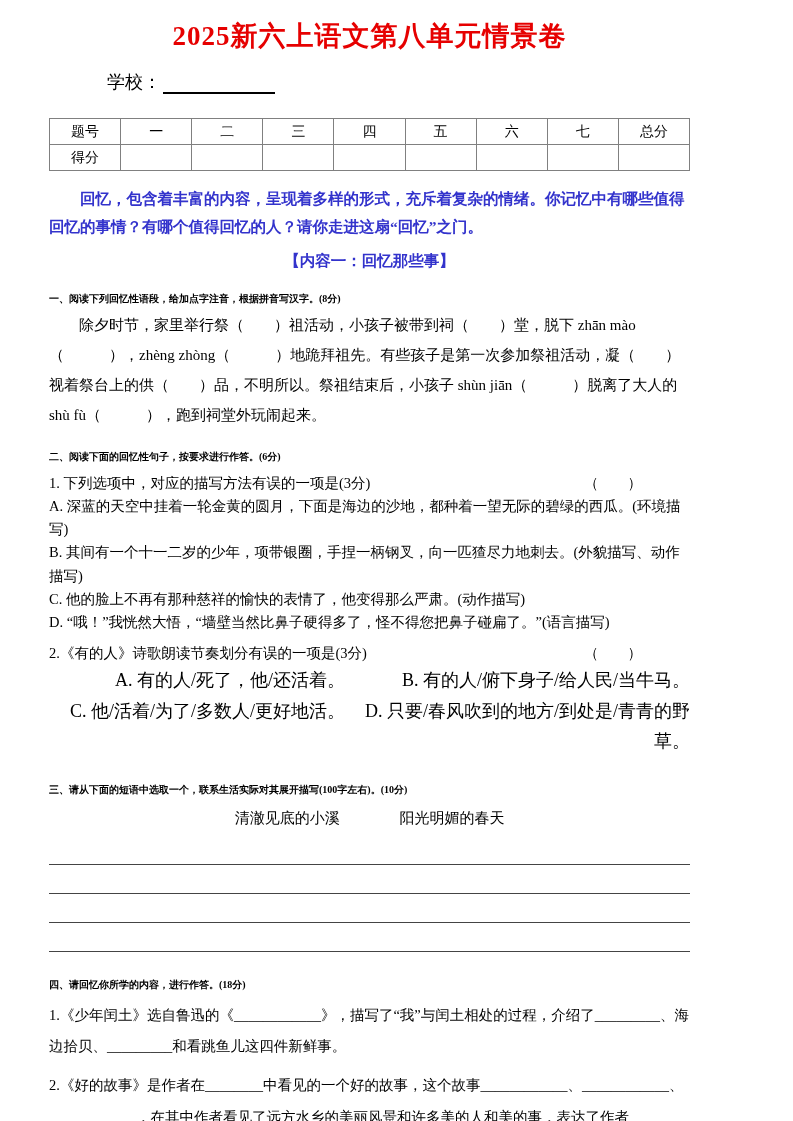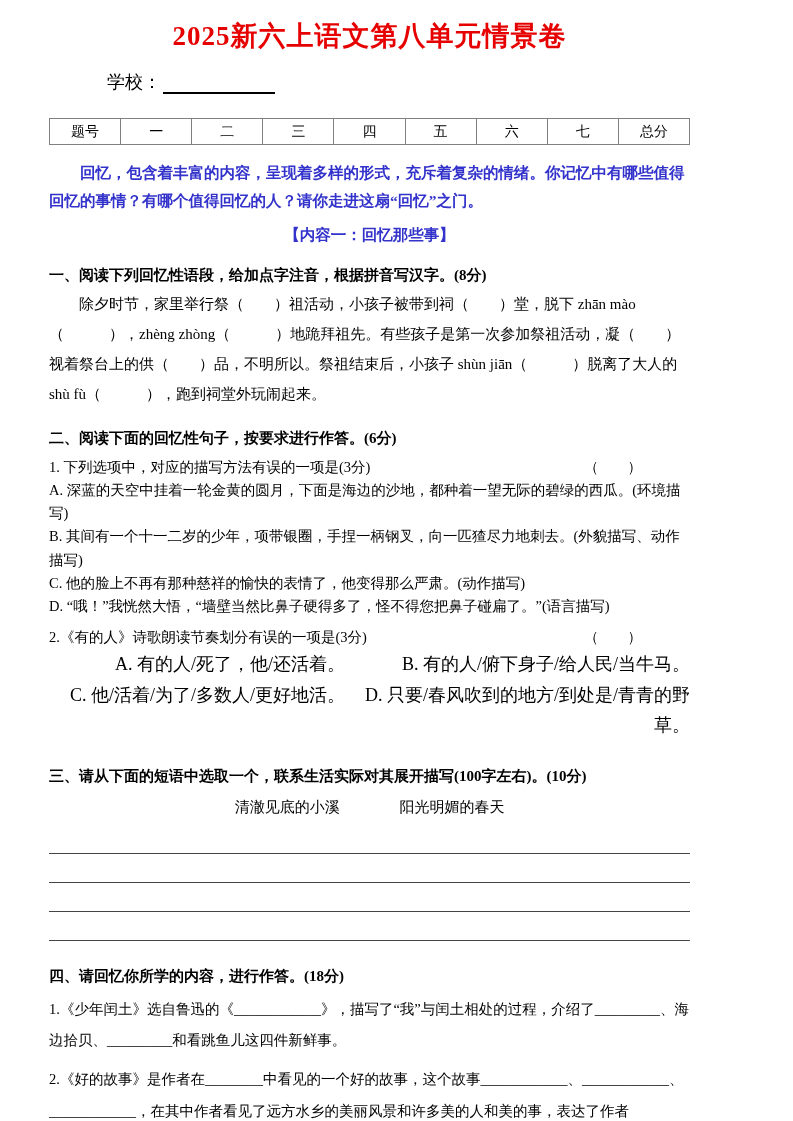--- a/index.html
+++ b/index.html
@@ -17,21 +17,21 @@
   .info-line { display: flex; margin: 16px 0 0 58px; font-size: 18px; }
   .info-group { display: inline-flex; align-items: flex-end; margin-right: 36px; }
   .blank { display: inline-block; width: 112px; height: 21px; border-bottom: 2px solid #000; margin-left: 2px; }
 
   .score-table { width: 100%; border-collapse: collapse; table-layout: fixed; margin-top: 24px; font-size: 14px; }
   .score-table td { border: 1px solid #808080; height: 26px; text-align: center; vertical-align: middle; }
 
   .intro { color: #3333cc; font-weight: bold; font-size: 15.5px; line-height: 1.8; text-indent: 2em; margin-top: 14px; }
   .blue-heading { color: #3333cc; font-weight: bold; font-size: 15.5px; text-align: center; margin-top: 10px; }
 
-  .sec-heading { font-weight: bold; font-size: 15px; margin-top: 20px; }
+  .sec-heading { font-weight: bold; font-size: 10px; margin-top: 20px; }
   .passage { font-size: 15px; line-height: 2.0; text-indent: 2em; margin-top: 4px; }
 
   .stem-row { display: flex; justify-content: space-between; font-size: 14.5px; margin-top: 8px; line-height: 1.6; }
   .answer-bracket { margin-right: 48px; white-space: nowrap; }
   .option { font-size: 14.5px; line-height: 1.6; }
   .option-grid { font-size: 18px; line-height: 1.7; text-align: right; }
   .option-row { display: flex; }
   .opt-left { width: 296px; flex: none; }
   .opt-right { flex: 1; }
 
@@ -63,20 +63,31 @@
       <tr>
         <td>题号</td>
         <td>一</td>
         <td>二</td>
         <td>三</td>
         <td>四</td>
         <td>五</td>
         <td>六</td>
         <td>七</td>
         <td>总分</td>
+      </tr>
+      <tr>
+        <td>得分</td>
+        <td></td>
+        <td></td>
+        <td></td>
+        <td></td>
+        <td></td>
+        <td></td>
+        <td></td>
+        <td></td>
       </tr>
     </tbody>
   </table>
 
   <p class="intro">回忆，包含着丰富的内容，呈现着多样的形式，充斥着复杂的情绪。你记忆中有哪些值得回忆的事情？有哪个值得回忆的人？请你走进这扇“回忆”之门。</p>
 
   <div class="blue-heading">【内容一：回忆那些事】</div>
 
   <p class="sec-heading">一、阅读下列回忆性语段，给加点字注音，根据拼音写汉字。(8分)</p>
   <p class="passage">除夕时节，家里举行祭（　　）祖活动，小孩子被带到祠（　　）堂，脱下 zhān mào（　　　），zhèng zhòng（　　　）地跪拜祖先。有些孩子是第一次参加祭祖活动，凝（　　）视着祭台上的供（　　）品，不明所以。祭祖结束后，小孩子 shùn jiān（　　　）脱离了大人的 shù fù（　　　），跑到祠堂外玩闹起来。</p>

